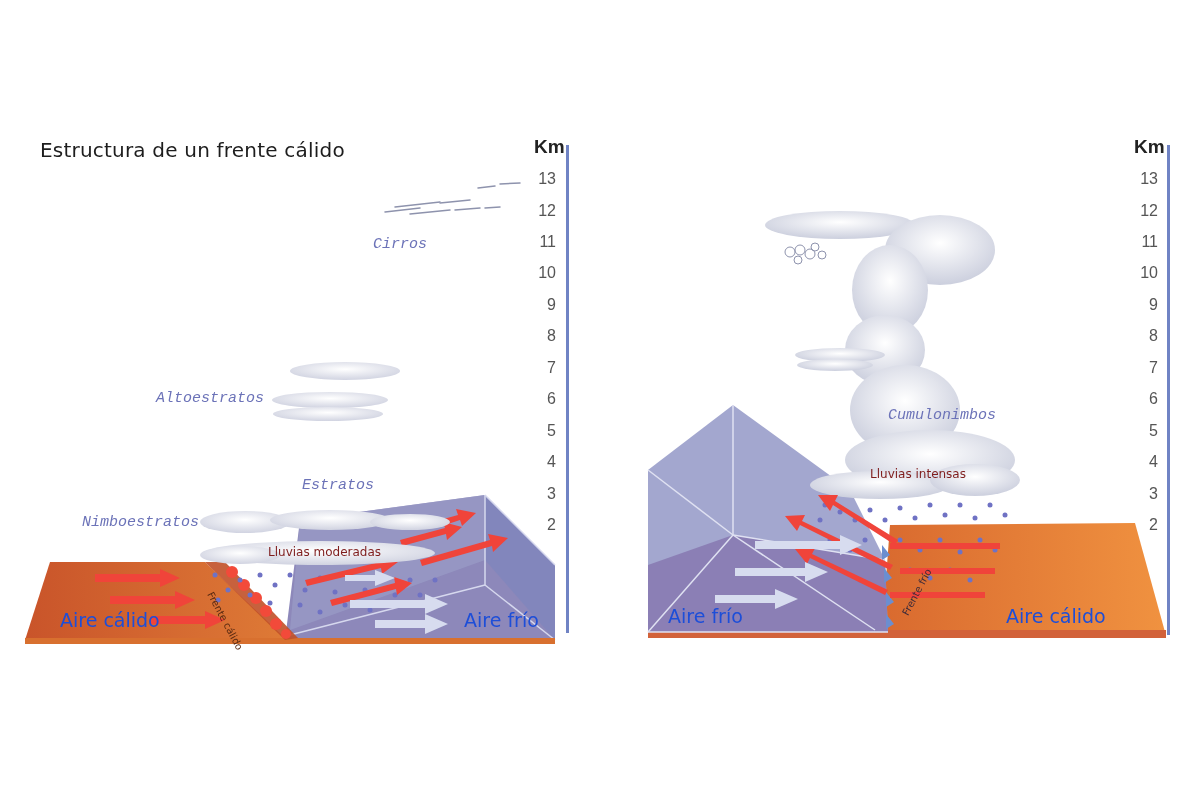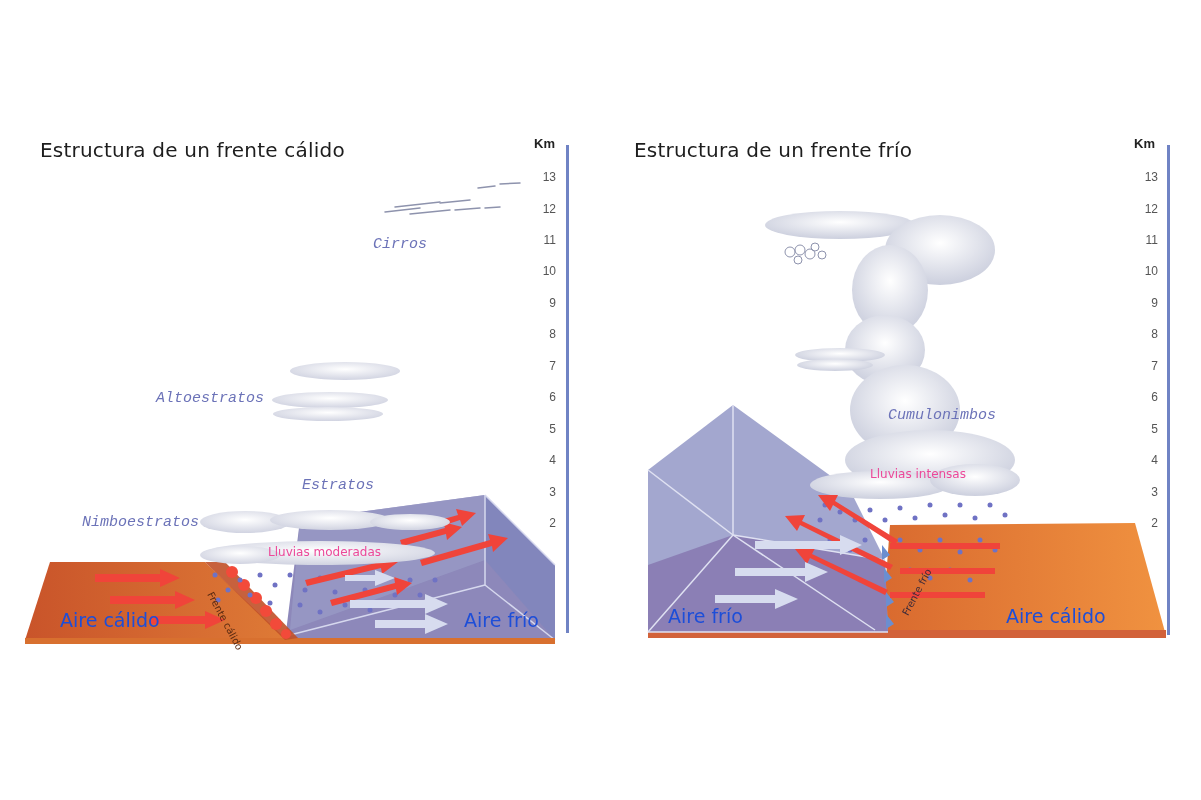--- a/index.html
+++ b/index.html
@@ -1,23 +1,23 @@
 <!DOCTYPE html>
 <html><head>
 <meta charset="utf-8">
 <style>
   html, body { margin:0; padding:0; background:#ffffff; }
   body { width:1201px; height:800px; position:relative; overflow:hidden; font-family:"DejaVu Sans", sans-serif; }
   .panel { position:absolute; top:0; height:594px; }
   .title { position:absolute; font-family:"DejaVu Sans", sans-serif; font-size:20px; color:#1d1d1d; letter-spacing:0.2px; white-space:nowrap; }
-  .km { position:absolute; font-family:"Liberation Sans", sans-serif; font-weight:bold; font-size:13px; color:#222; }
-  .tick { position:absolute; font-family:"Liberation Sans", sans-serif; font-size:12px; color:#555; width:20px; text-align:right; }
+  .km { position:absolute; font-family:"Liberation Sans", sans-serif; font-weight:bold; font-size:19px; color:#222; }
+  .tick { position:absolute; font-family:"Liberation Sans", sans-serif; font-size:16px; color:#555; width:20px; text-align:right; }
   .axis { position:absolute; width:3px; background:#7083c4; }
   .cloud-label { position:absolute; font-family:Liberation Mono, monospace; font-style:oblique; font-size:15px; color:#6c73b8; white-space:nowrap; }
-  .small-label { position:absolute; font-family:"DejaVu Sans", sans-serif; font-size:12px; color:#ec4899; white-space:nowrap; }
+  .small-label { position:absolute; font-family:"DejaVu Sans", sans-serif; font-size:12px; color:#7f1d1d; white-space:nowrap; }
   .ground-label { position:absolute; font-family:"DejaVu Sans", sans-serif; font-size:19px; color:#1d4ed8; white-space:nowrap; }
   .front-label { position:absolute; font-family:"DejaVu Sans", sans-serif; font-size:10px; color:#5a2a12; white-space:nowrap; }
   svg { position:absolute; left:0; top:0; }
 </style>
 </head>
 <body>
 
 <div class="panel" style="left:0;width:600px;">
 
   <svg width="600" height="800">
@@ -259,21 +259,20 @@
       <polygon points="385,592 290,592 290,598 385,598"></polygon>
     </g>
 
     <g fill="#d7dcef">
       <polygon points="155,541 240,541 240,535 262,545 240,555 240,549 155,549"></polygon>
       <polygon points="135,568 205,568 205,562 228,572 205,582 205,576 135,576"></polygon>
       <polygon points="115,595 175,595 175,589 198,599 175,609 175,603 115,603"></polygon>
     </g>
   </svg>
 
-  <div class="title" style="left:34px;top:138px;">Estructura de un frente frío</div>
 
   <div class="km" style="left:534px;top:136px;">Km</div>
   <div class="axis" style="left:567px;top:145px;height:490px;"></div>
   <div>
     <div class="tick" style="left:538px;top:170px;">13</div>
     <div class="tick" style="left:538px;top:202px;">12</div>
     <div class="tick" style="left:538px;top:233px;">11</div>
     <div class="tick" style="left:538px;top:264px;">10</div>
     <div class="tick" style="left:538px;top:296px;">9</div>
     <div class="tick" style="left:538px;top:327px;">8</div>

